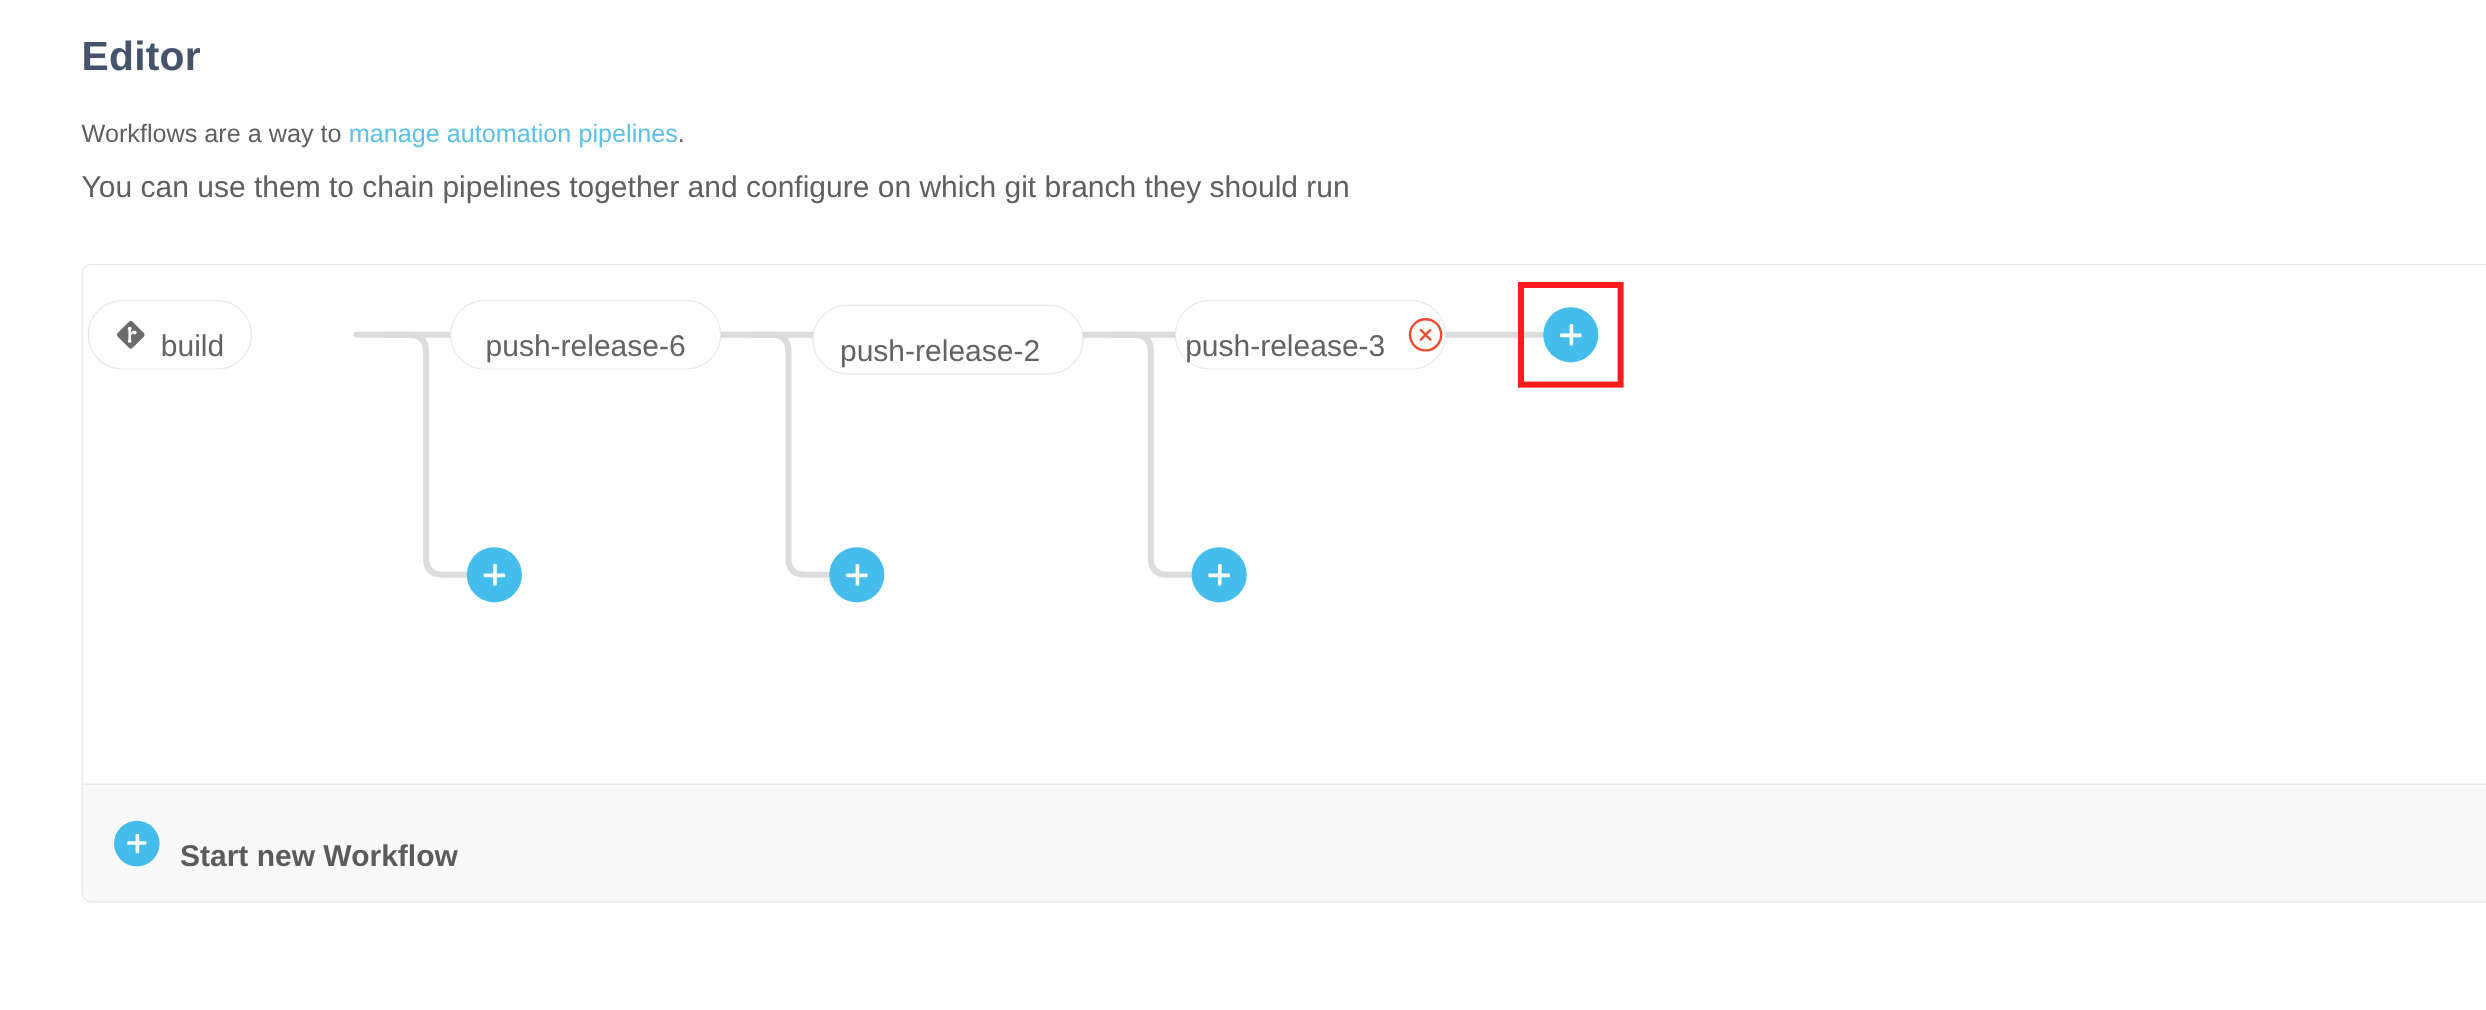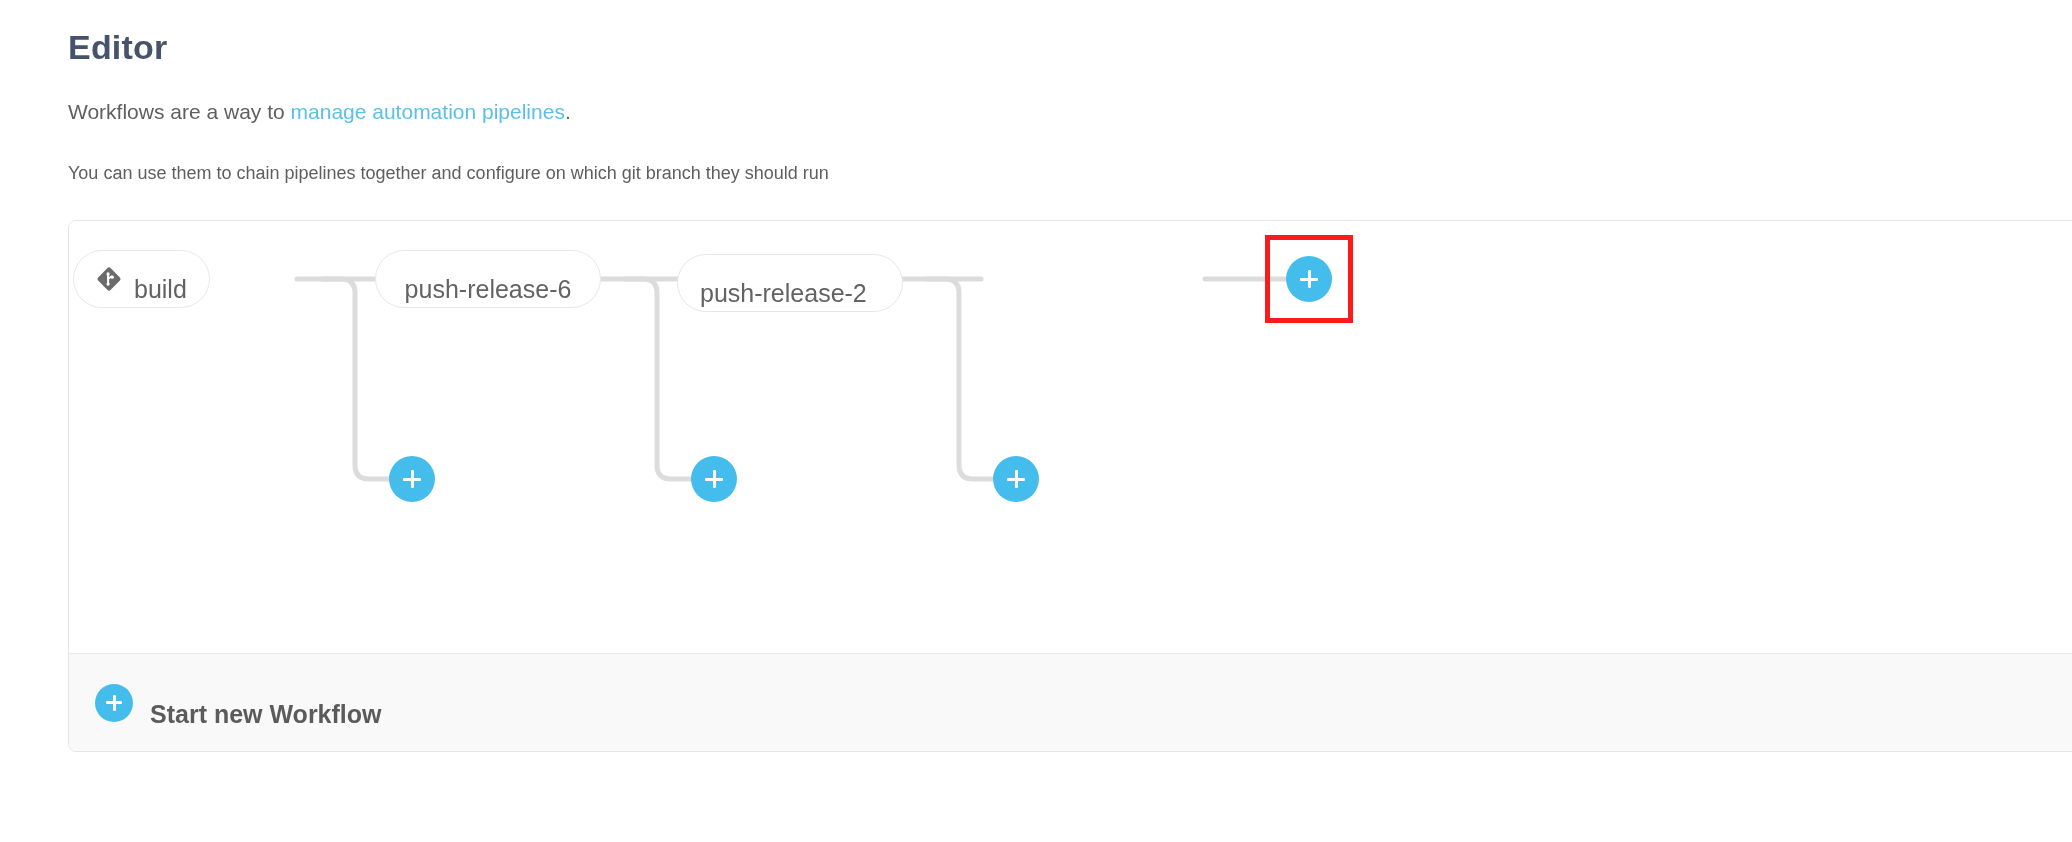--- a/index.html
+++ b/index.html
@@ -38,22 +38,22 @@
     top: 95px;
     font-size: 21px;
     color: #5f5f5f;
     line-height: 34px;
     white-space: nowrap;
   }
 
   .desc-line-2 {
     position: absolute;
     left: 68px;
-    top: 156px;
-    font-size: 18px;
+    top: 139px;
+    font-size: 25px;
     color: #5f5f5f;
     line-height: 34px;
     white-space: nowrap;
   }
 
   .inline-link {
     color: #5bc0e8;
     text-decoration: none;
     cursor: pointer;
   }
@@ -251,20 +251,28 @@
       </div>
 
       <div class="node" style="left:306px; top:29px; width:226px; justify-content:center;">
         <span class="node-label">push-release-6</span>
       </div>
 
       <div class="node" style="left:608px; top:33px; width:226px; justify-content:flex-start;">
         <span class="node-label">push-release-2</span>
       </div>
 
+      <div class="node" style="left:910px; top:29px; width:226px; justify-content:center; padding:0 16px 0 22px;">
+        <span class="node-label">push-release-3</span>
+        <span class="node-remove">
+          <svg width="14" height="14" viewBox="0 0 14 14" xmlns="http://www.w3.org/2000/svg">
+            <path d="M 3 3 L 11 11 M 11 3 L 3 11" stroke="#ef4a2a" stroke-width="2" stroke-linecap="round"></path>
+          </svg>
+        </span>
+      </div>
 
       <div class="add-btn" style="left:1217px; top:35px;">
         <span class="plus-h"></span>
         <span class="plus-v"></span>
       </div>
       <div class="highlight-box" style="left:1196px; top:14px; width:88px; height:88px;"></div>
 
       <div class="add-btn" style="left:320px; top:235px;">
         <span class="plus-h"></span>
         <span class="plus-v"></span>

